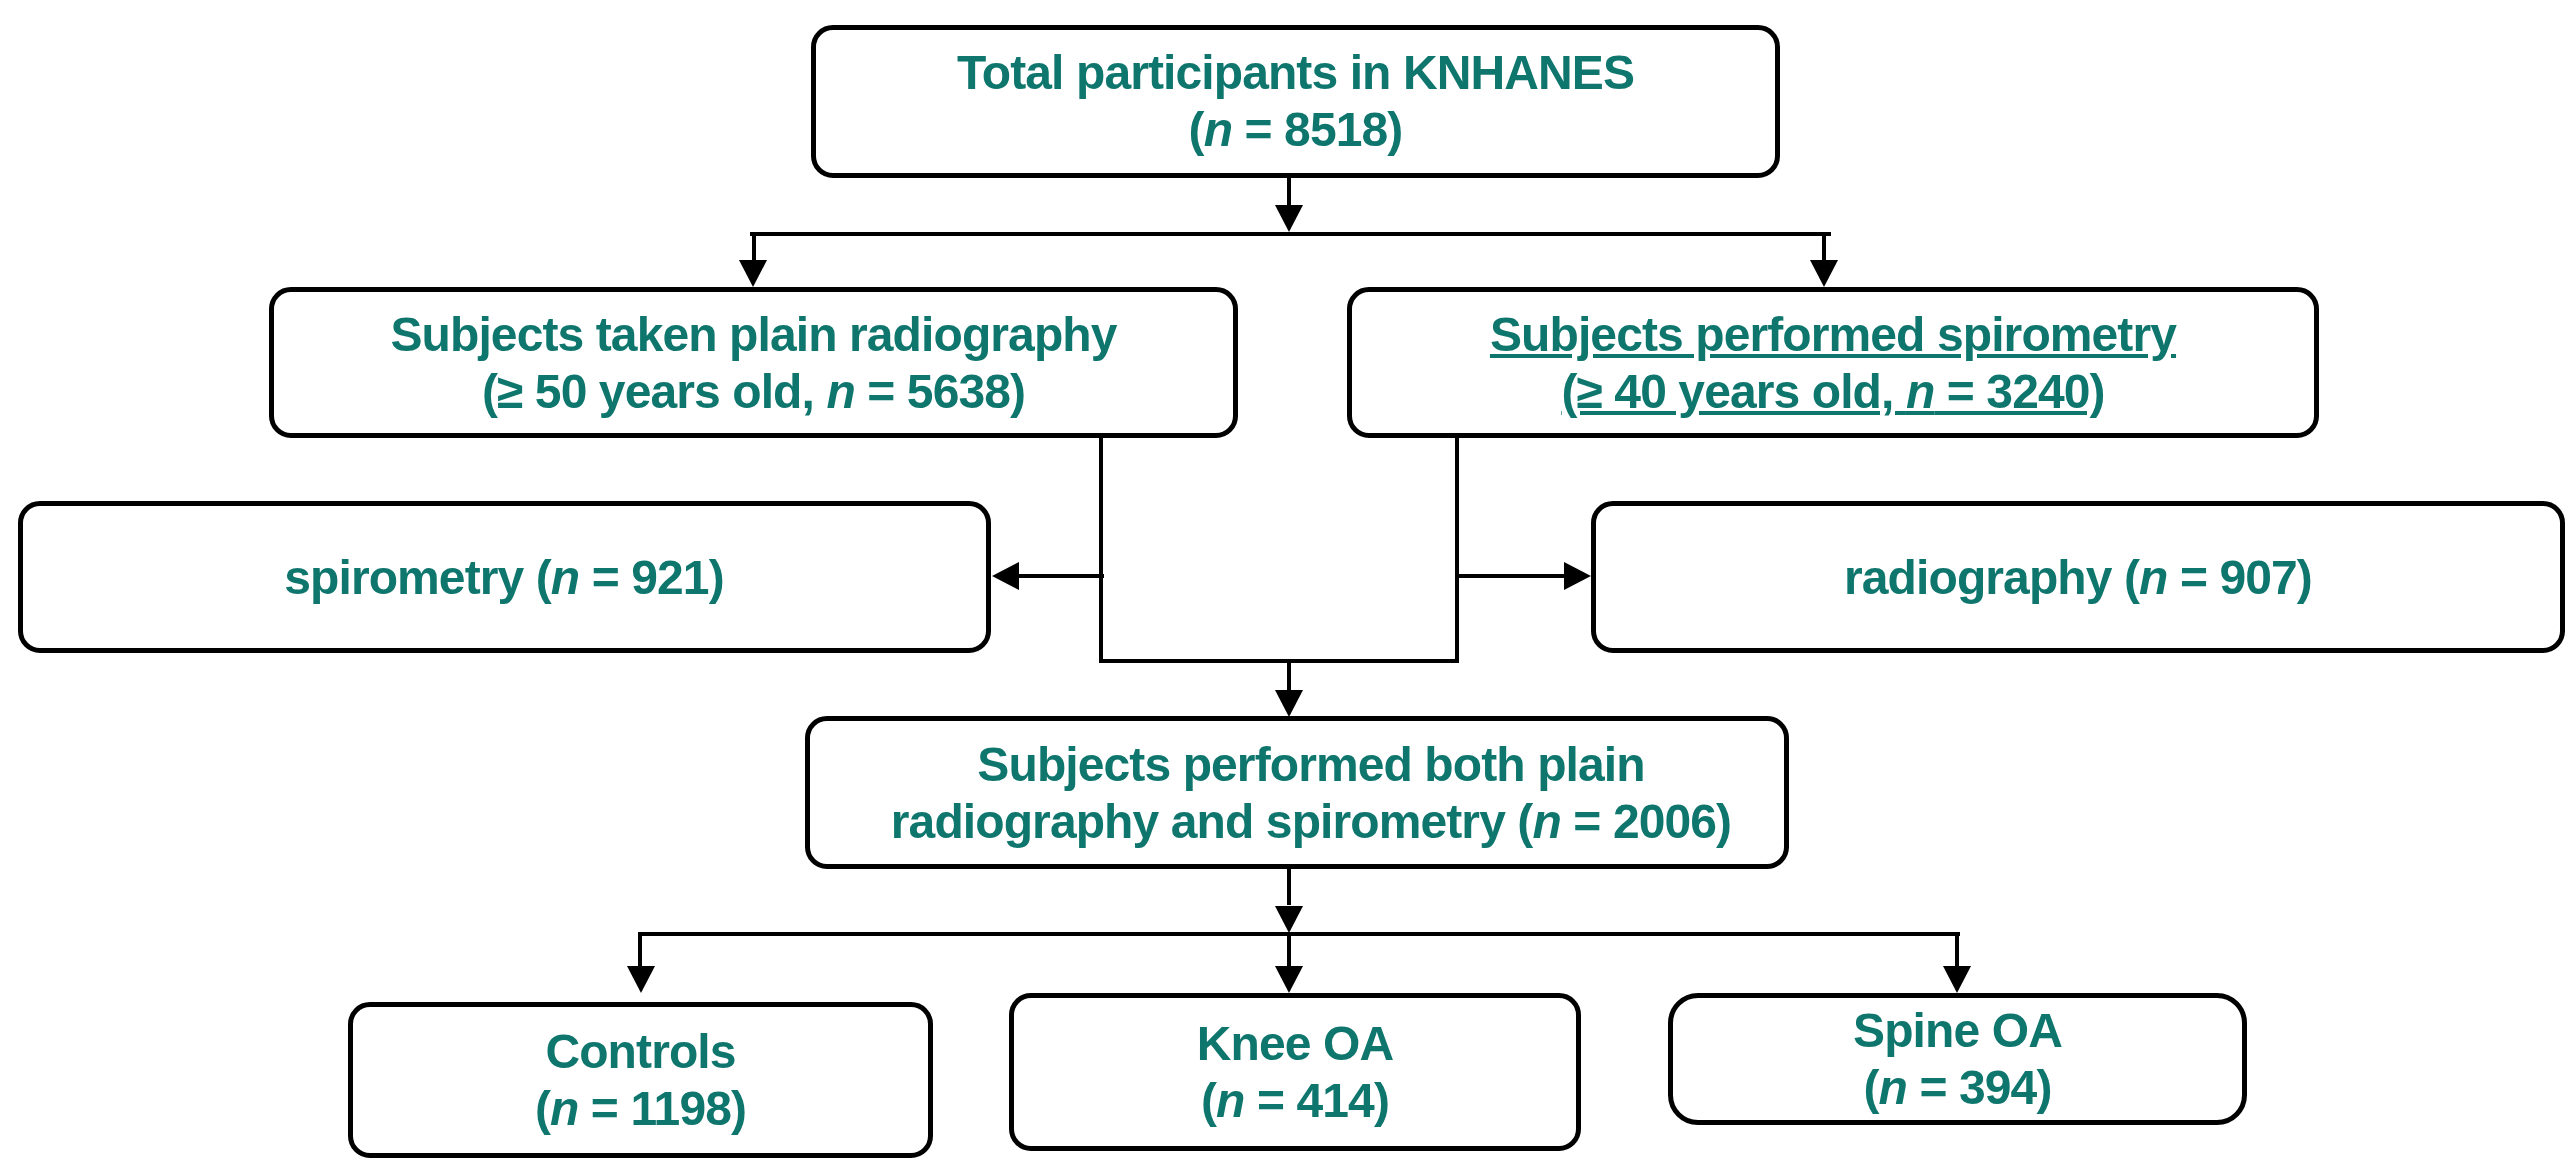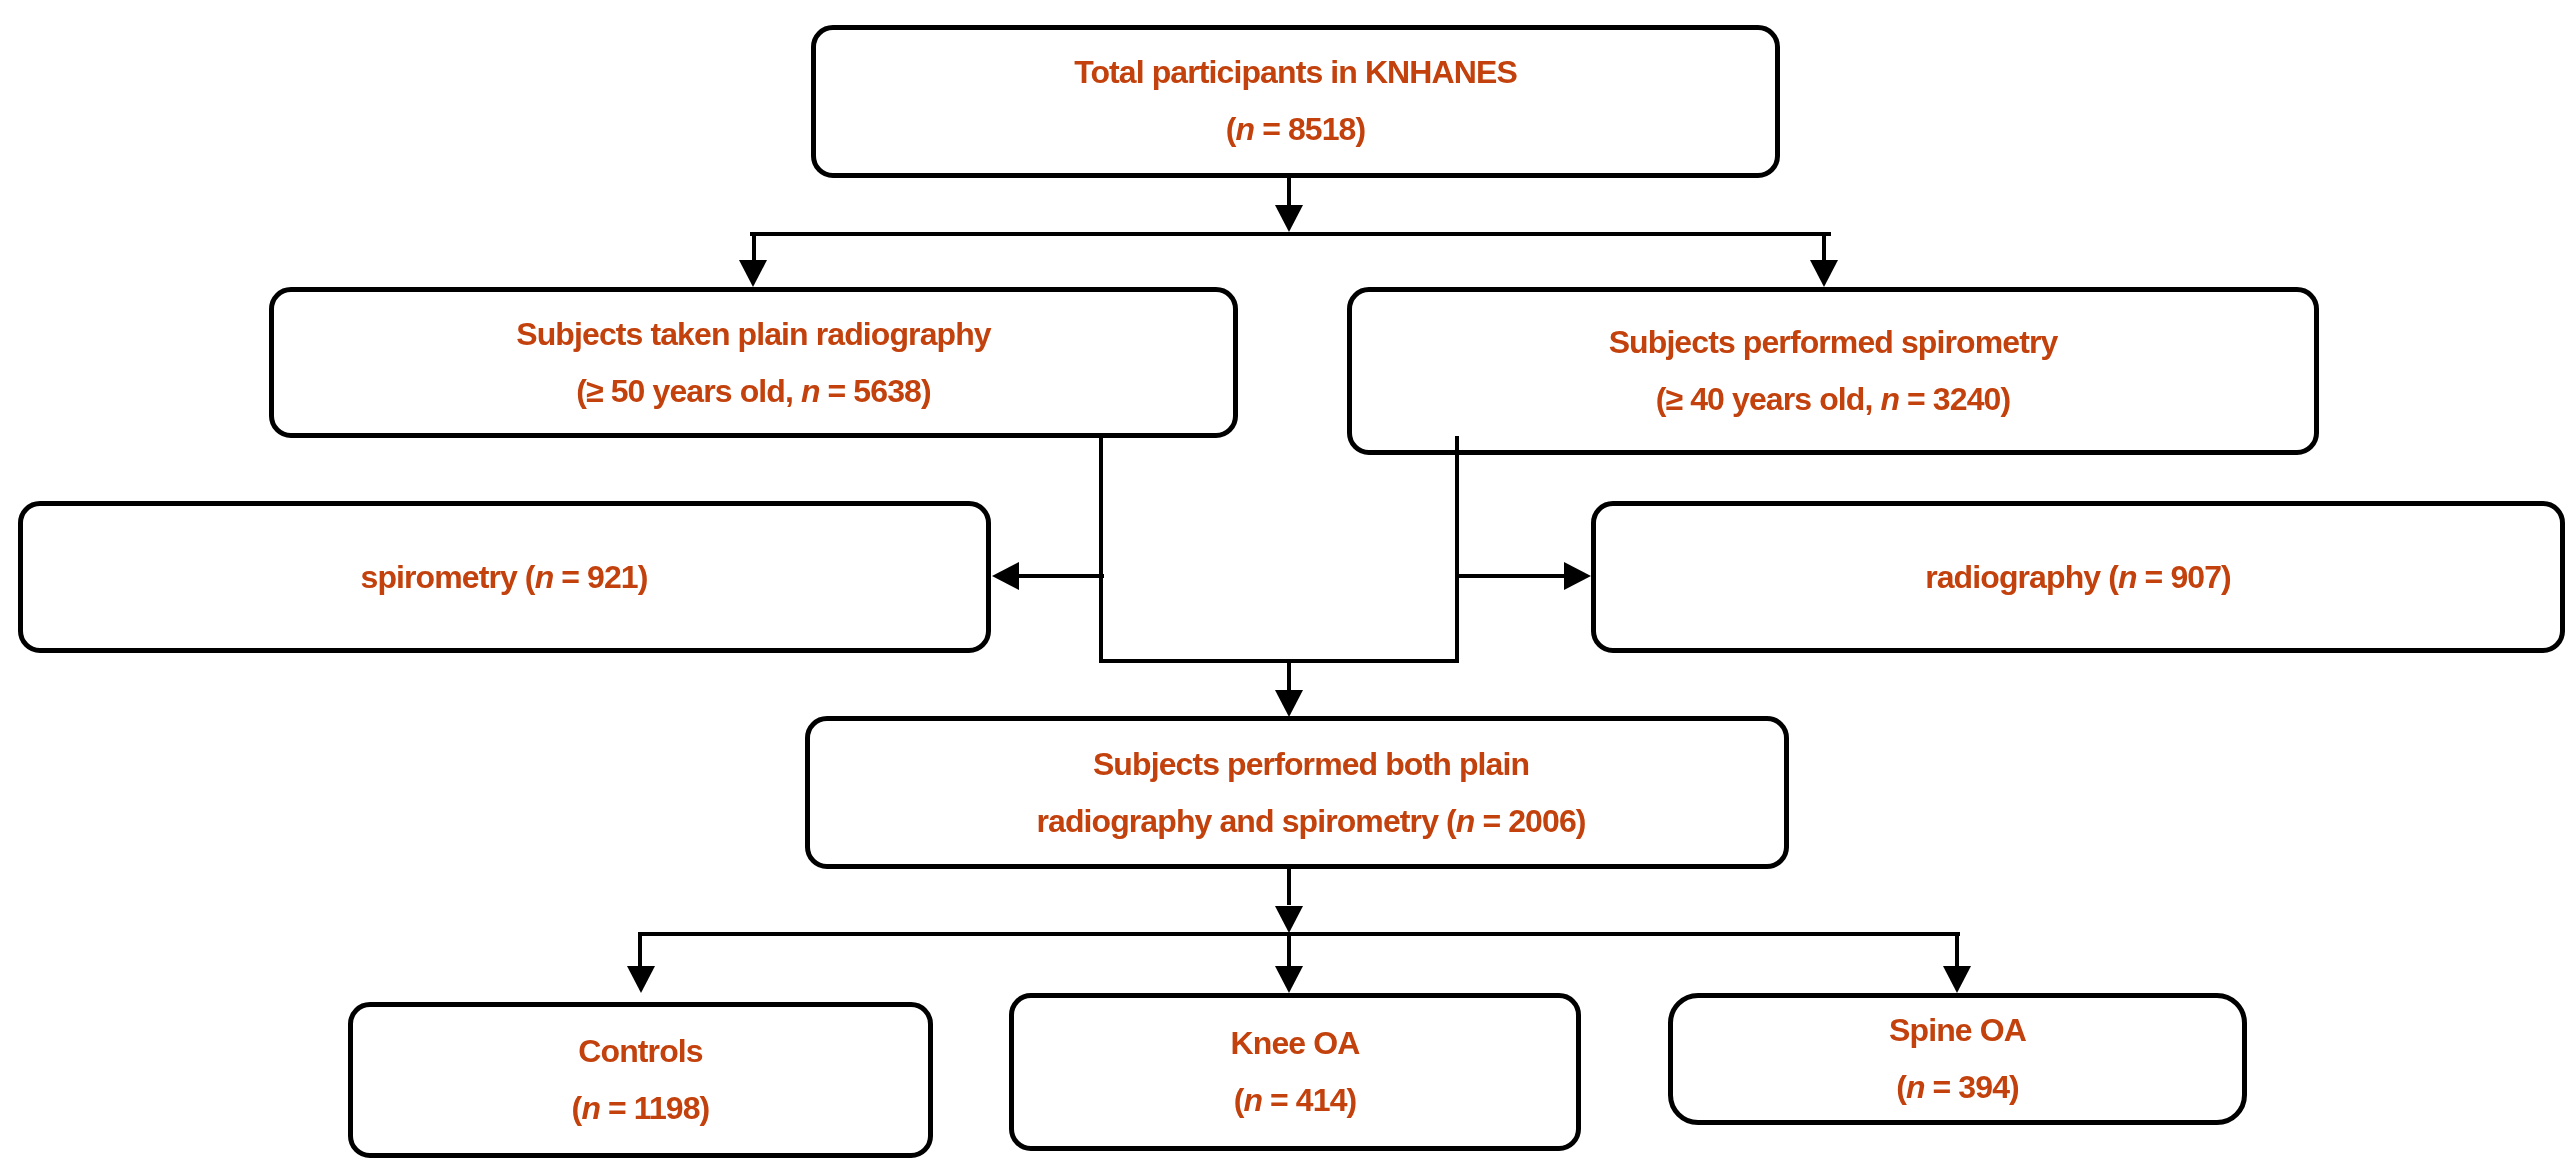--- a/index.html
+++ b/index.html
@@ -21,23 +21,23 @@
     position: absolute;
     box-sizing: border-box;
     border: 5.3px solid #000000;
     border-radius: 22px;
     background: #ffffff;
     display: flex;
     flex-direction: column;
     justify-content: center;
     align-items: center;
     text-align: center;
-    color: #c2410c;
+    color: #0f766e;
     font-weight: bold;
-    font-size: 32px;
+    font-size: 48px;
     line-height: 57px;
     letter-spacing: -0.9px;
     white-space: nowrap;
   }
   .box .l2 i { font-style: italic; }
   .line {
     position: absolute;
     background: #000000;
   }
   .arrow-down {
@@ -70,21 +70,21 @@
   <div class="box" style="left:811px; top:24.5px; width:969px; height:153px;">
     <div class="l1">Total participants in KNHANES</div>
     <div class="l2"><span>(</span><i>n</i><span> = 8518)</span></div>
   </div>
 
   <div class="box" style="left:269px; top:287px; width:969px; height:151px;">
     <div class="l1">Subjects taken plain radiography</div>
     <div class="l2"><span>(≥ 50 years old, </span><i>n</i><span> = 5638)</span></div>
   </div>
 
-  <div class="box" style="left:1347px; top:287px; width:972px; height:168px;">
+  <div class="box" style="left:1347px; top:287px; width:972px; height:151px;text-decoration:underline;">
     <div class="l1">Subjects performed spirometry</div>
     <div class="l2"><span>(≥ 40 years old, </span><i>n</i><span> = 3240)</span></div>
   </div>
 
   <div class="box" style="left:17.5px; top:501px; width:973px; height:152px;">
     <div class="l2"><span>spirometry (</span><i>n</i><span> = 921)</span></div>
   </div>
 
   <div class="box" style="left:1591px; top:501px; width:974px; height:152px;">
     <div class="l2"><span>radiography (</span><i>n</i><span> = 907)</span></div>

